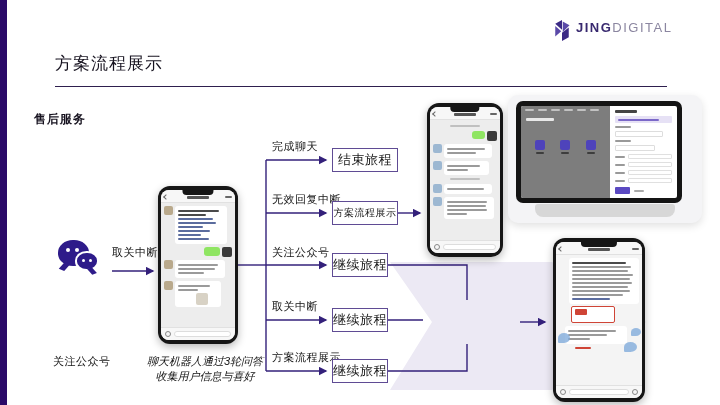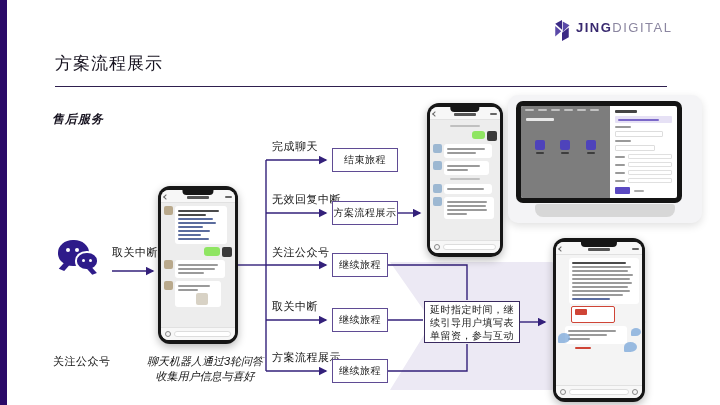--- a/index.html
+++ b/index.html
@@ -9,21 +9,21 @@
   .edge-bar { position:absolute; left:0; top:0; width:7px; height:405px; background:#2a0a68; }
 
   
   .logo { position:absolute; top:20px; left:553px; display:flex; align-items:flex-start; gap:5px; }
   .logo svg { display:block; }
   .logo .brand { font-size:13px; font-weight:bold; letter-spacing:1.5px; color:#38296f; }
   .logo .brand .lite { font-weight:normal; color:#8b86a0; }
 
   .page-title { position:absolute; left:55px; top:52px; font-size:17px; font-weight:normal; color:#16121f; letter-spacing:1px; }
   .title-rule { position:absolute; left:55px; top:86px; width:612px; height:1px; background:#2e1f4e; }
-  .section-label { position:absolute; left:52px; top:111px; font-size:12px; font-weight:bold; color:#16121f; letter-spacing:1px;font-style:italic; }
+  .section-label { position:absolute; left:34px; top:111px; font-size:12px; font-weight:bold; color:#16121f; letter-spacing:1px; }
 
   
   .wechat { position:absolute; left:58px; top:238px; width:48px; height:44px; }
   .wc-big { position:absolute; left:0; top:2px; width:31px; height:26px; background:#2e1b8a; border-radius:48%; }
   .wc-big:after { content:""; position:absolute; left:3px; bottom:-4px; width:7px; height:7px; background:#2e1b8a; transform:skewX(-30deg) rotate(18deg); }
   .wc-big .eye { position:absolute; top:8px; width:4px; height:4px; border-radius:50%; background:#fff; }
   .wc-small { position:absolute; left:17px; top:13px; width:24px; height:20px; background:#2e1b8a; border:2px solid #fff; border-radius:48%; }
   .wc-small:after { content:""; position:absolute; right:2px; bottom:-5px; width:6px; height:6px; background:#2e1b8a; transform:skewX(30deg) rotate(-18deg); }
   .wc-small .eye { position:absolute; top:6px; width:3px; height:3px; border-radius:50%; background:#fff; }
 
@@ -32,21 +32,21 @@
   .caption { position:absolute; left:146px; top:354px; width:118px; font-size:11px; line-height:1.35; color:#141414; text-align:center;font-style:italic; }
 
   
   .bg-arrow { position:absolute; left:0; top:0; z-index:1; }
 
   
   .flow-lines { position:absolute; left:0; top:0; z-index:2; pointer-events:none; }
 
   
   .fbox { position:absolute; z-index:3; background:#fff; border:1px solid #5f4b94; color:#1c1c1c;
-          display:flex; align-items:center; justify-content:center; font-size:10px; letter-spacing:.5px; }
+          display:flex; align-items:center; justify-content:center; font-size:13px; letter-spacing:.5px; }
   .fbox.delay { border-color:#39295f; font-size:10px; line-height:1.3; text-align:center; padding:2px 3px; }
   .cond { position:absolute; z-index:3; font-size:11px; font-weight:500; color:#141414; letter-spacing:.5px; }
 
   
   .phone { position:absolute; z-index:3; background:#161616; border-radius:12px; padding:4px 3px; box-shadow:0 3px 8px rgba(0,0,0,.28); }
   .screen { position:relative; width:100%; height:100%; background:#ededed; border-radius:8px; overflow:hidden; }
   .notch { position:absolute; top:0; left:50%; transform:translateX(-50%); width:42%; height:5px; background:#161616; border-radius:0 0 4px 4px; z-index:5; }
   .navbar { position:relative; height:13px; background:#f7f7f7; border-bottom:1px solid #e1e1e1; }
   .navbar .nav-t { position:absolute; left:50%; top:6px; transform:translateX(-50%); width:22px; height:2.5px; background:#555; border-radius:1px; }
   .navbar .nav-l { position:absolute; left:3px; top:5px; width:4px; height:4px; border-left:1px solid #666; border-bottom:1px solid #666; transform:rotate(45deg); }
@@ -165,21 +165,20 @@
   <div class="cond" style="left:272px; top:192px;">无效回复中断</div>
   <div class="cond" style="left:272px; top:245px;">关注公众号</div>
   <div class="cond" style="left:272px; top:299px;">取关中断</div>
   <div class="cond" style="left:272px; top:350px;">方案流程展示</div>
 
   <div class="fbox" style="left:332px; top:148px; width:66px; height:24px;">结束旅程</div>
   <div class="fbox" style="left:332px; top:201px; width:66px; height:24px; font-size:10px;">方案流程展示</div>
   <div class="fbox" style="left:332px; top:253px; width:56px; height:24px;">继续旅程</div>
   <div class="fbox" style="left:332px; top:308px; width:56px; height:24px;">继续旅程</div>
   <div class="fbox" style="left:332px; top:359px; width:56px; height:24px;">继续旅程</div>
-  <div class="fbox delay" style="left:424px; top:301px; width:96px; height:42px;">延时指定时间，继续引导用户填写表单留资，参与互动</div>
 
   <div class="phone" style="left:158px; top:186px; width:80px; height:158px;">
     <div class="screen">
       <div class="notch"></div>
       <div class="navbar">
           <i class="nav-l"></i>
           <i class="nav-t"></i>
           <i class="nav-r"></i>
         </div>
       <div class="chatbody">

